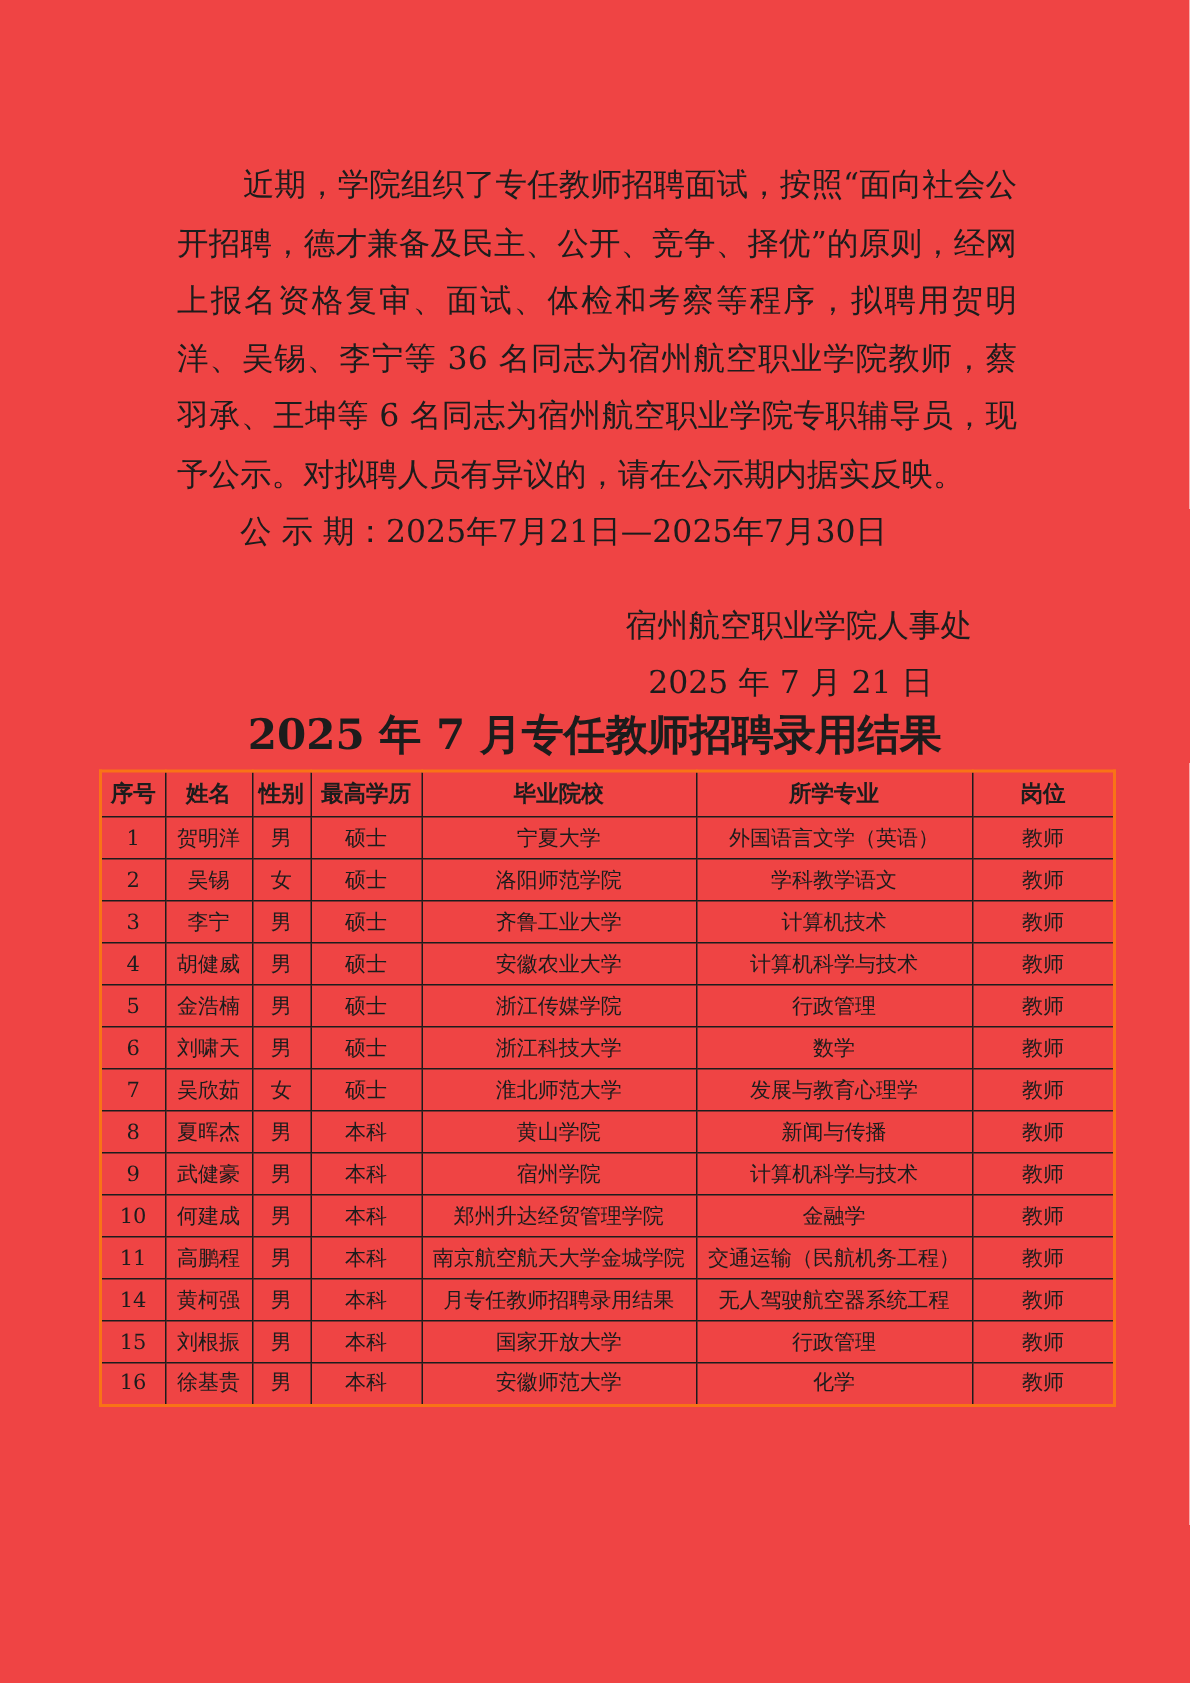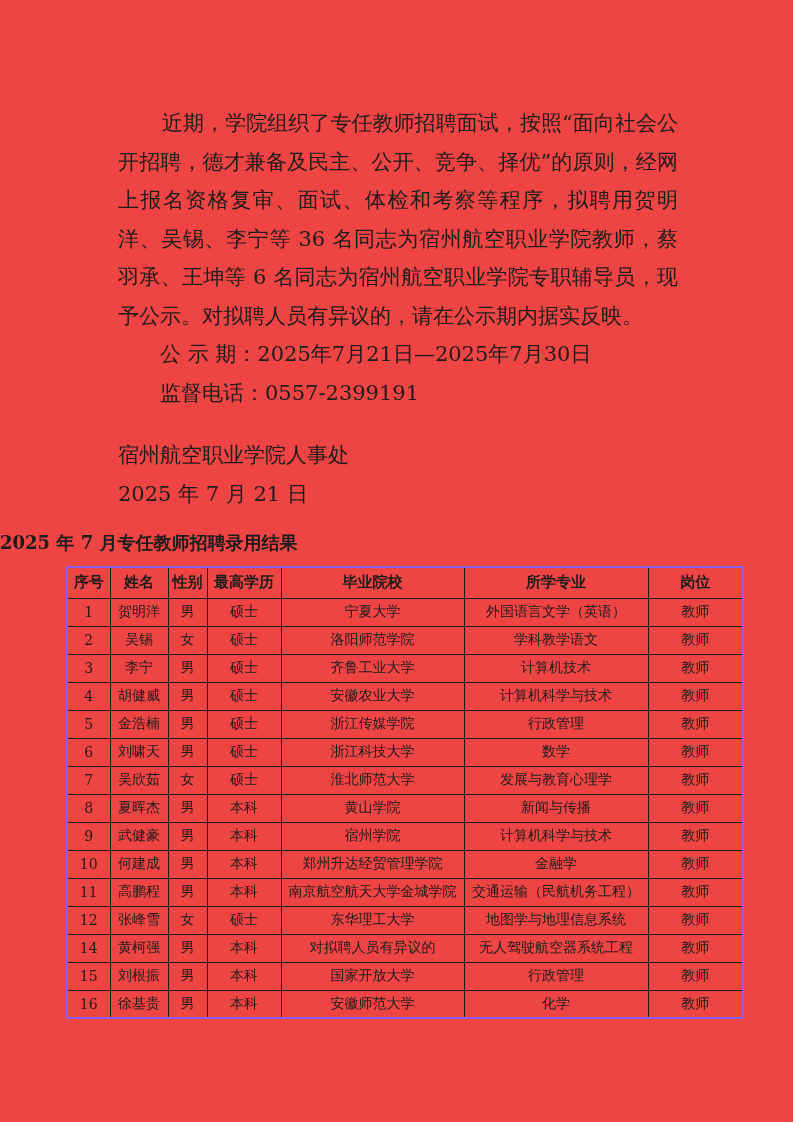--- a/index.html
+++ b/index.html
@@ -29,35 +29,36 @@
     text-indent: 42px;
     font-size: 21px;
     line-height: 38.5px;
     white-space: pre-wrap;
   }
   .sig {
     width: 560px;
     margin-left: 118px;
     font-size: 21px;
     line-height: 38.5px;
+    text-align: right;
   }
   .sig-org { margin-top: 24px; padding-right: 30px; }
   .sig-date { padding-right: 56px; }
   .table-title {
-    margin-top: 15px;
-    font-size: 18px;
+    text-align: center;
+    font-size: 28px;
     font-weight: bold;
     line-height: 30px;
   }
   table.recruit {
     border-collapse: collapse;
     table-layout: fixed;
     width: 676px;
     margin: 8px 0 0 66px;
-    border: 2px solid #8b5cf6;
+    border: 2px solid #f97316;
   }
   table.recruit th, table.recruit td {
     border: 1px solid #1c1c1c;
     text-align: center;
     vertical-align: middle;
     overflow: hidden;
     white-space: nowrap;
   }
   table.recruit th {
     height: 31px;
@@ -72,21 +73,20 @@
 </style>
 </head>
 <body>
 
 <div class="page">
 
   <p class="para">近期，学院组织了专任教师招聘面试，按照“面向社会公开招聘，德才兼备及民主、公开、竞争、择优”的原则，经网上报名资格复审、面试、体检和考察等程序，拟聘用贺明洋、吴锡、李宁等 36 名同志为宿州航空职业学院教师，蔡羽承、王坤等 6 名同志为宿州航空职业学院专职辅导员，现予公示。对拟聘人员有异议的，请在公示期内据实反映。</p>
 
   <p class="meta-line">公 示 期：2025年7月21日—2025年7月30日</p>
 
-  <p class="meta-line">监督电话：0557-2399191</p>
 
   <p class="sig sig-org">宿州航空职业学院人事处</p>
 
   <p class="sig sig-date">2025 年 7 月 21 日</p>
 
   <h2 class="table-title">2025 年 7 月专任教师招聘录用结果</h2>
 
   <table class="recruit">
     <colgroup>
         <col style="width: 43px;">
@@ -202,34 +202,25 @@
         <tr>
           <td>11</td>
           <td>高鹏程</td>
           <td>男</td>
           <td>本科</td>
           <td>南京航空航天大学金城学院</td>
           <td>交通运输（民航机务工程）</td>
           <td>教师</td>
         </tr>
         <tr>
-          <td>12</td>
-          <td>张峰雪</td>
-          <td>女</td>
-          <td>硕士</td>
-          <td>东华理工大学</td>
-          <td>地图学与地理信息系统</td>
-          <td>教师</td>
-        </tr>
-        <tr>
           <td>14</td>
           <td>黄柯强</td>
           <td>男</td>
           <td>本科</td>
-          <td>对拟聘人员有异议的</td>
+          <td>月专任教师招聘录用结果</td>
           <td>无人驾驶航空器系统工程</td>
           <td>教师</td>
         </tr>
         <tr>
           <td>15</td>
           <td>刘根振</td>
           <td>男</td>
           <td>本科</td>
           <td>国家开放大学</td>
           <td>行政管理</td>

